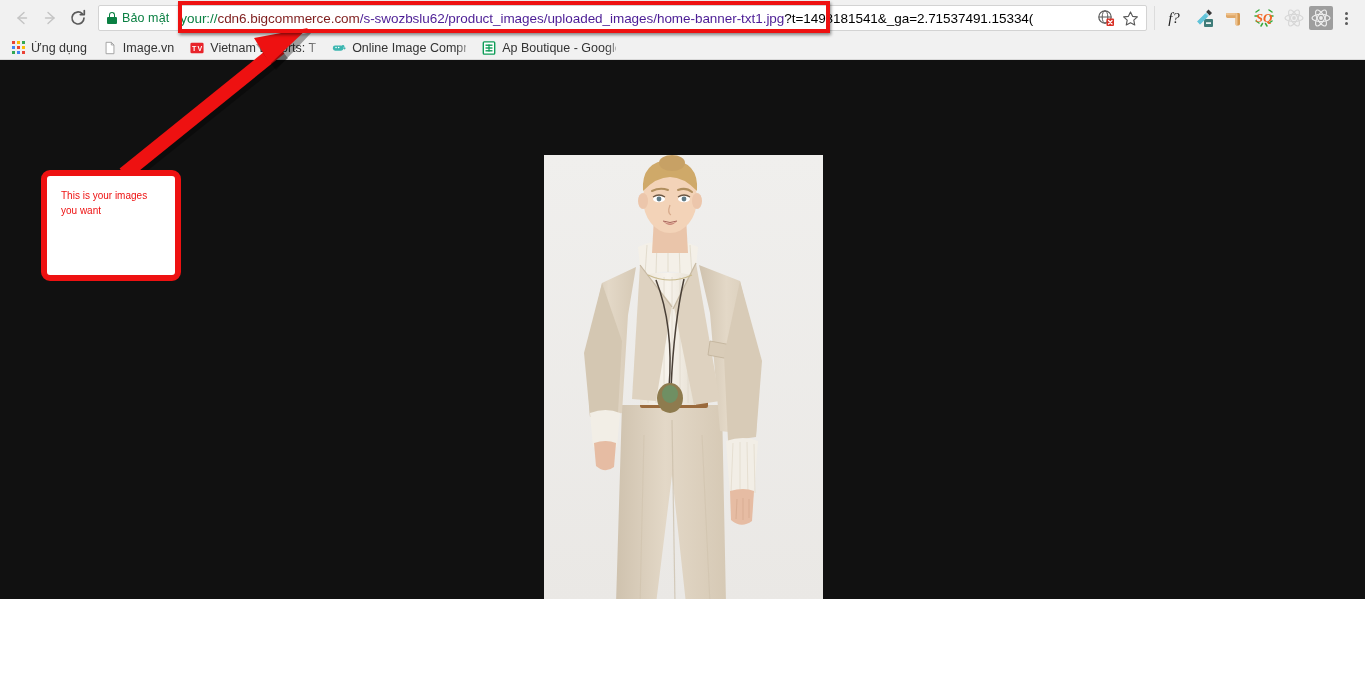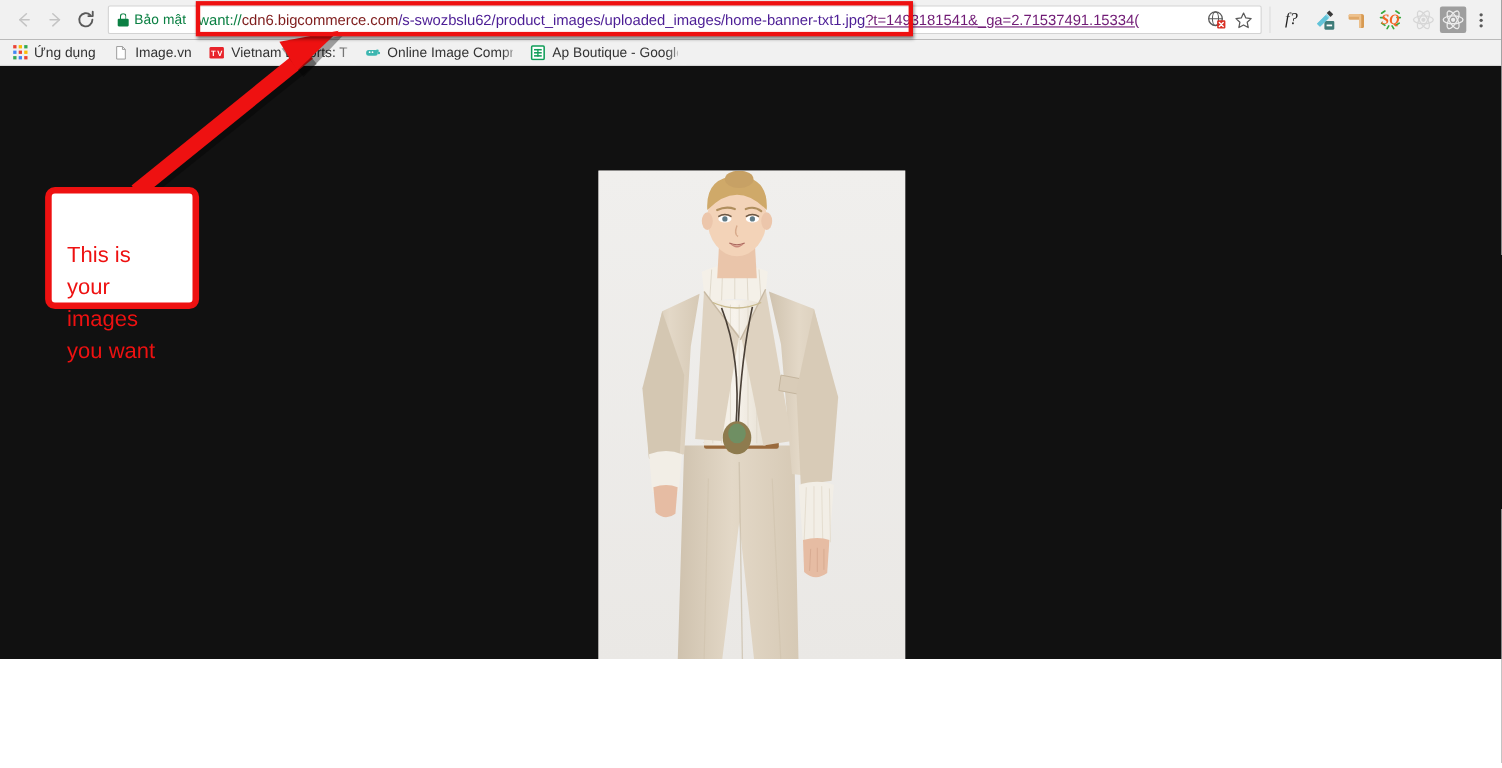--- a/index.html
+++ b/index.html
@@ -101,21 +101,21 @@
   }
   .url-text {
     font-size: 13.5px;
     white-space: nowrap;
     color: #5f6368;
     letter-spacing: -0.05px;
   }
   .url-scheme { color: #0b8043; }
   .url-host   { color: #7f1d1d; }
   .url-path   { color: #4c1d95; }
-  .url-query  { color: #701a75; text-decoration: underline; }
+  .url-query  { color: #000000; }
 
   
   .url-highlight {
     position: absolute;
     top: 1px;
     left: 178px;
     width: 652px;
     height: 32px;
     border: 4px solid #ee1111;
     background: transparent;
@@ -251,24 +251,23 @@
     width: 140px;
     height: 111px;
     background: #ffffff;
     border: 6px solid #ee1111;
     border-radius: 9px;
     z-index: 35;
     padding: 13px 12px 8px 14px;
   }
   .callout-text {
     color: #ee1111;
-    font-size: 20px;
+    font-size: 10px;
     line-height: 1.45;
     font-family: "Liberation Sans", sans-serif;
-    margin-top: 29px;
   }
 </style>
 </head>
 <body>
 
 <div id="screen">
 
   <div class="toolbar">
 
     <div class="navbtn">
@@ -295,21 +294,21 @@
     <div class="omnibox">
       <div class="secure-chip">
         <span class="lock">
           <span class="shackle"></span>
             <span class="body"></span>
         </span>
         <span class="secure-text">Bảo mật</span>
       </div>
 
       <div class="url-wrap">
-        <span class="url-text"><span class="url-scheme">want://</span><span class="url-host">cdn6.bigcommerce.com</span><span class="url-path">/s-swozbslu62/product_images/uploaded_images/home-banner-txt1.jpg</span><span class="url-query">?t=1493181541&amp;_ga=2.71537491.15334(</span></span>
+        <span class="url-text"><span class="url-scheme">your://</span><span class="url-host">cdn6.bigcommerce.com</span><span class="url-path">/s-swozbslu62/product_images/uploaded_images/home-banner-txt1.jpg</span><span class="url-query">?t=1493181541&amp;_ga=2.71537491.15334(</span></span>
       </div>
 
       <div class="ob-right">
         <div class="ob-icon">
           <svg width="18" height="18" viewBox="0 0 18 18">
             <circle cx="8" cy="8" r="6.2" fill="none" stroke="#5a5a5a" stroke-width="1.2"></circle>
             <ellipse cx="8" cy="8" rx="2.8" ry="6.2" fill="none" stroke="#5a5a5a" stroke-width="1"></ellipse>
             <line x1="1.9" y1="8" x2="14.1" y2="8" stroke="#5a5a5a" stroke-width="1"></line>
             <rect x="9.5" y="9.5" width="7.5" height="7.5" rx="1" fill="#d93025"></rect>
             <path d="M11.5 11.5 L15 15 M15 11.5 L11.5 15" stroke="#fff" stroke-width="1.3" stroke-linecap="round"></path>

